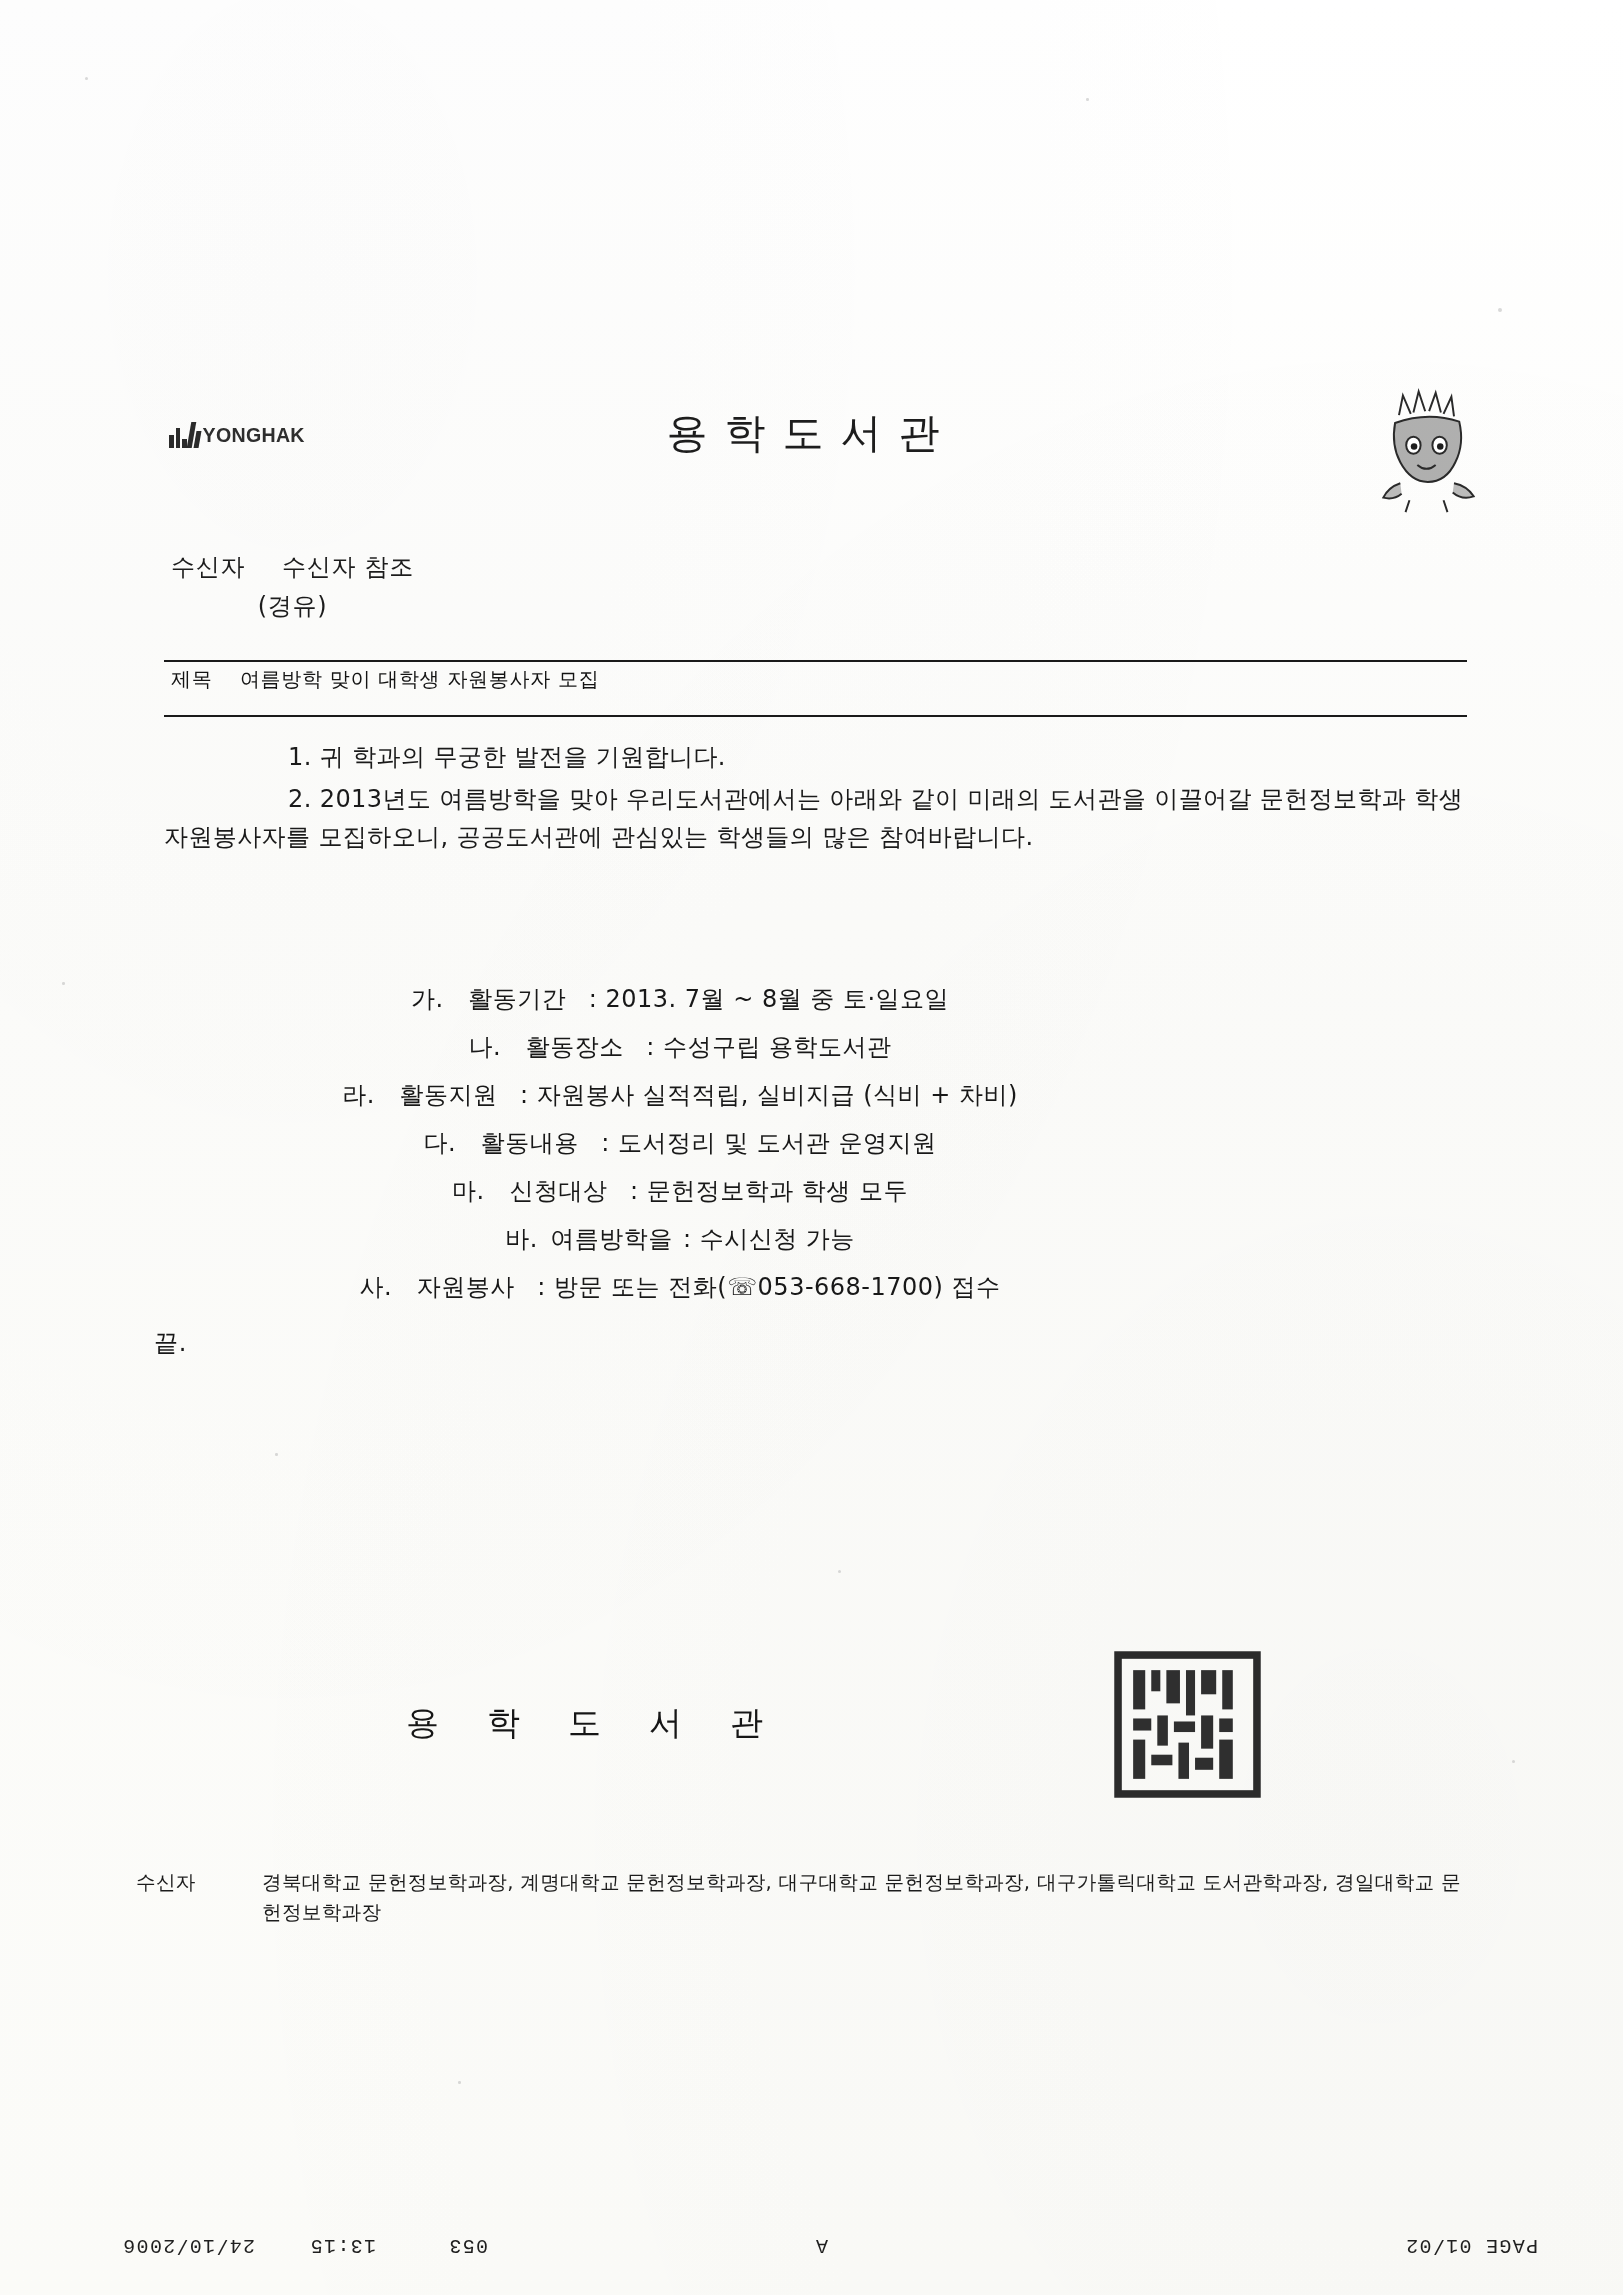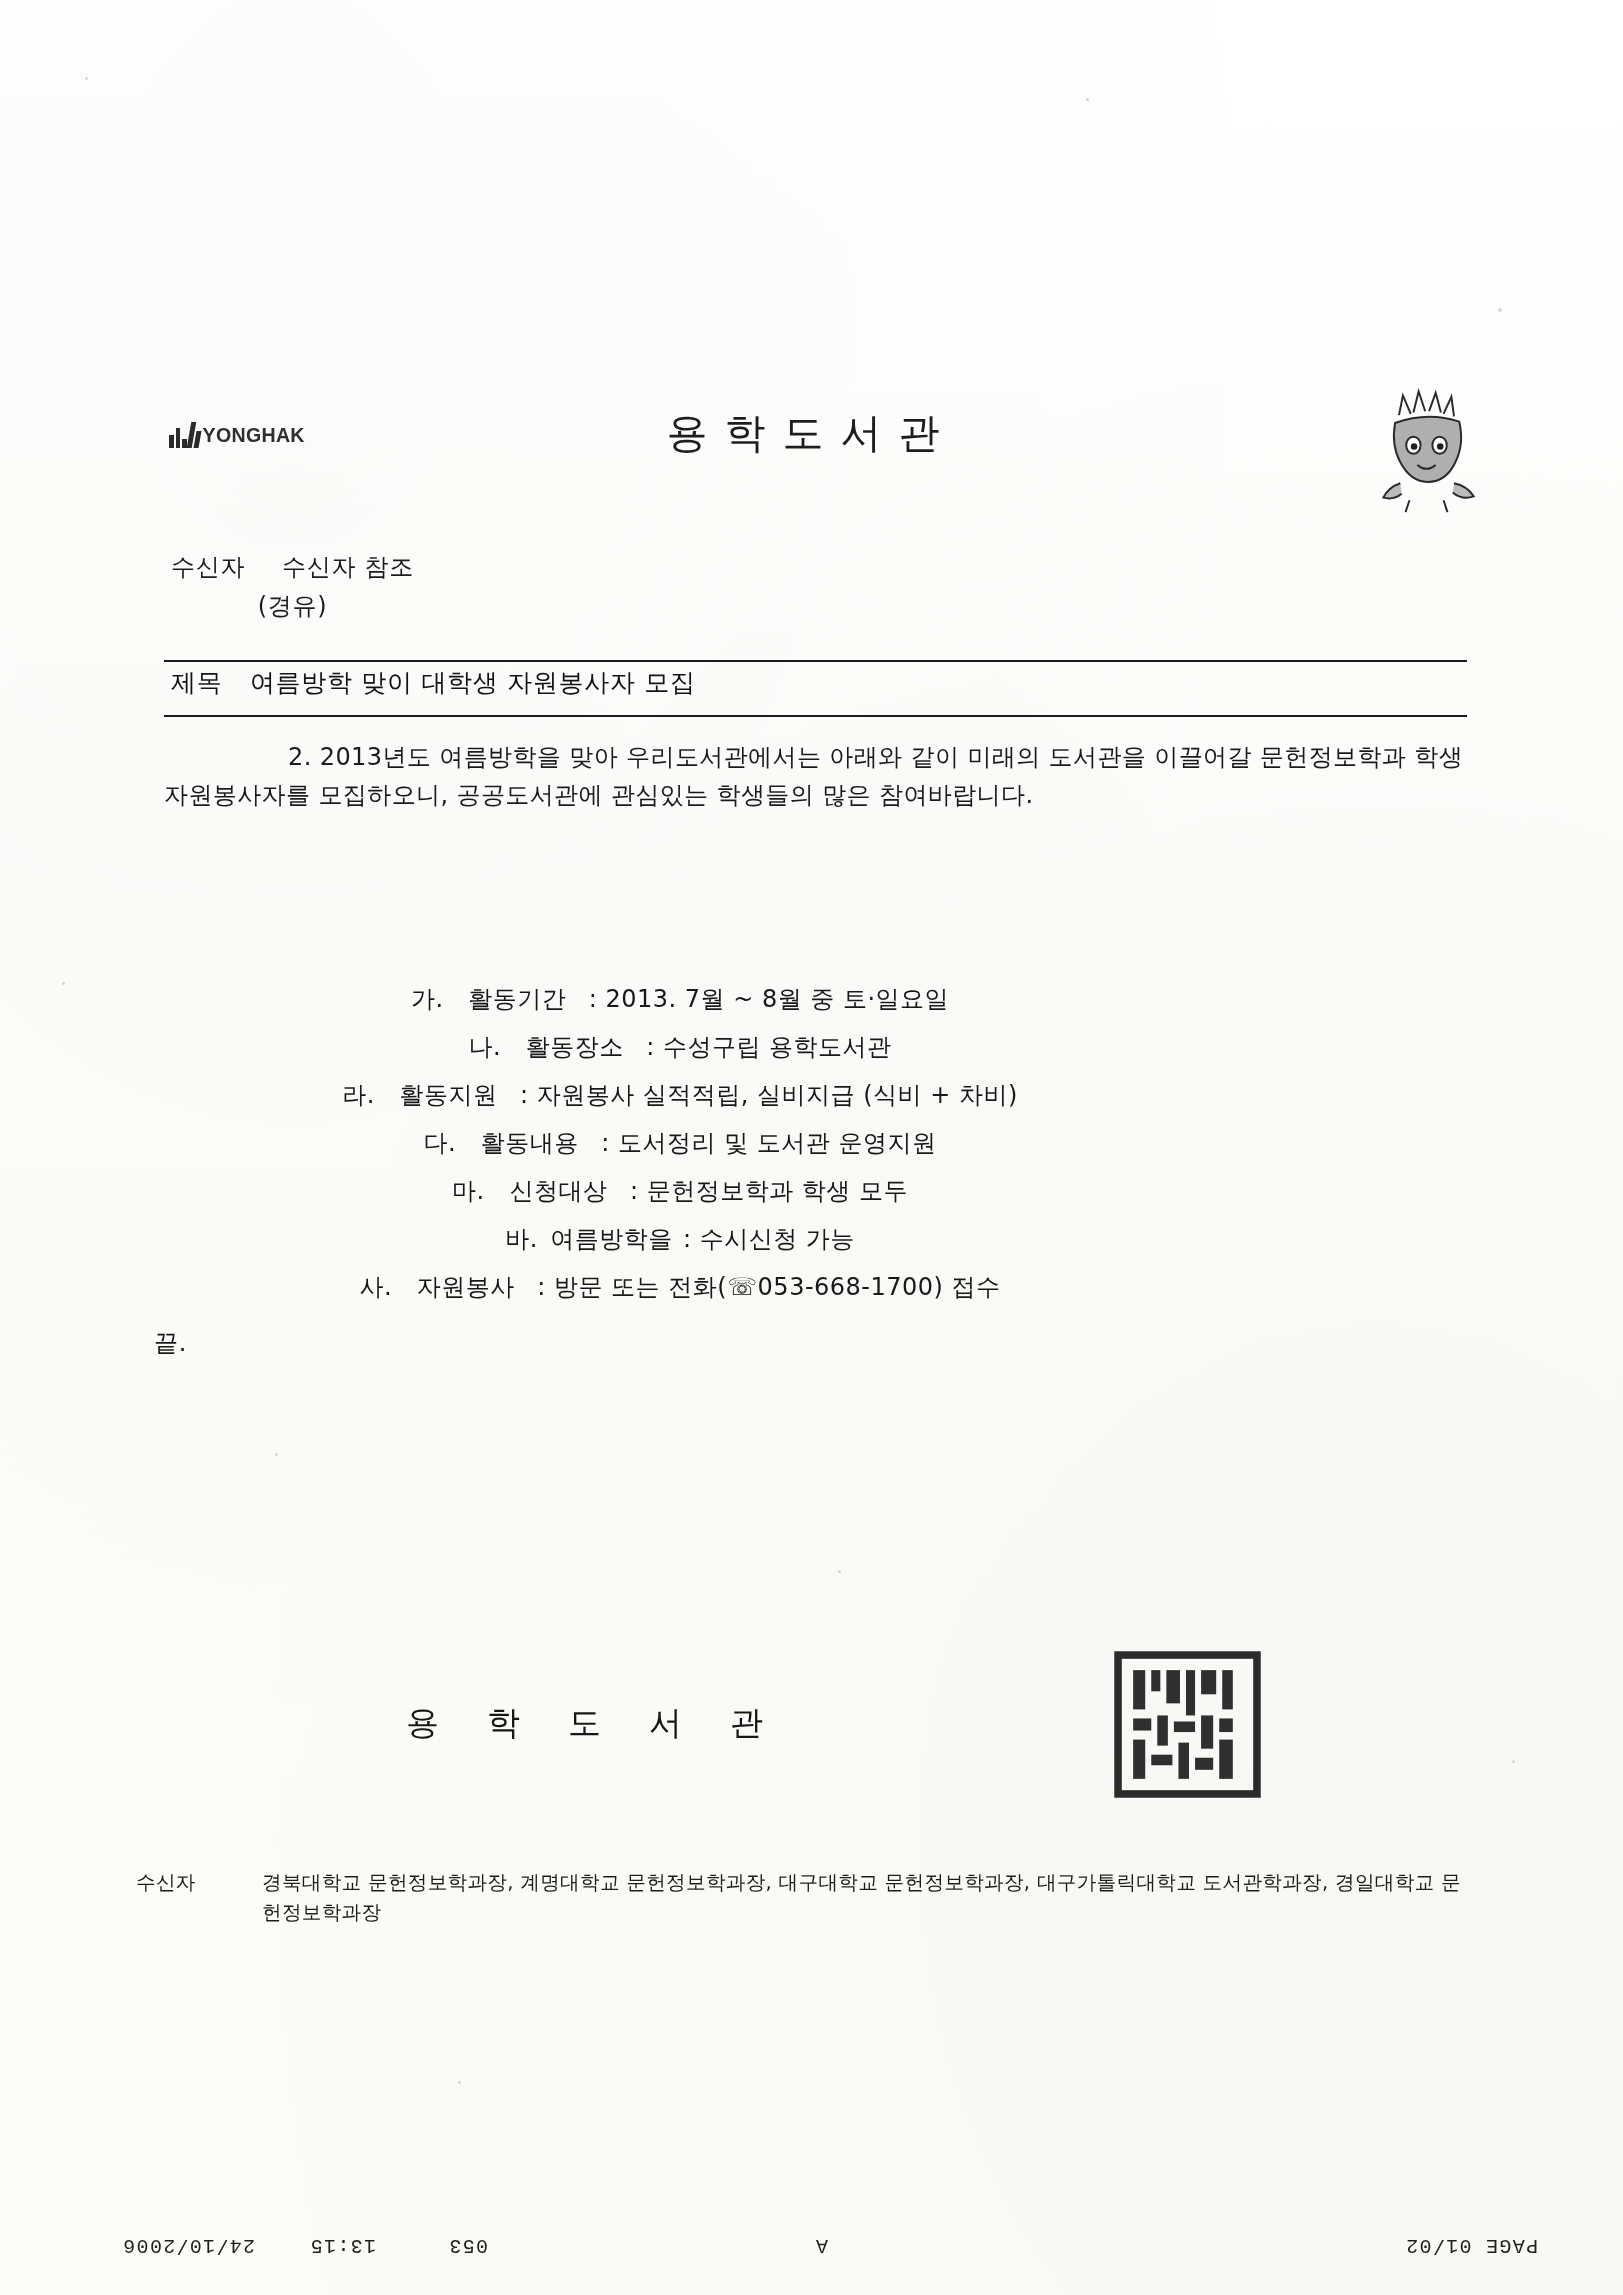--- a/index.html
+++ b/index.html
@@ -103,21 +103,21 @@
     text-align: center;
   }
   .meta .recv-label { margin-right: 37px; }
 
   
   .subject-row {
     position: absolute;
     left: 171px;
     top: 666px;
     right: 164px;
-    font-size: 25px;
+    font-size: 20px;
     color: #131313;
     letter-spacing: 0.7px;
   }
   .subject-row .label { margin-right: 27.5px; }
   .rule {
     position: absolute;
     left: 164px;
     right: 156px;
     height: 2px;
     background: #1a1a1a;
@@ -274,20 +274,21 @@
     <div>(경유)</div>
   </div>
 
   <div class="rule top"></div>
   <div class="subject-row">
     <span class="label">제목</span><span>여름방학 맞이 대학생 자원봉사자 모집</span>
   </div>
   <div class="rule bottom"></div>
 
   <div class="body-text">
+    <div class="p-block p-indent">1. 귀 학과의 무궁한 발전을 기원합니다.</div>
     <div class="p-block p-indent">2. 2013년도 여름방학을 맞아 우리도서관에서는 아래와 같이 미래의 도서관을 이끌어갈 문헌정보학과 학생 자원봉사자를 모집하오니, 공공도서관에 관심있는 학생들의 많은 참여바랍니다.</div>
   </div>
 
   <div class="items">
     <div>
       <span class="k">가.</span><span class="t">활동기간</span>: <span>2013. 7월 ~ 8월 중 토·일요일</span>
     </div>
     <div>
       <span class="k">나.</span><span class="t">활동장소</span>: <span>수성구립 용학도서관</span>
     </div>

